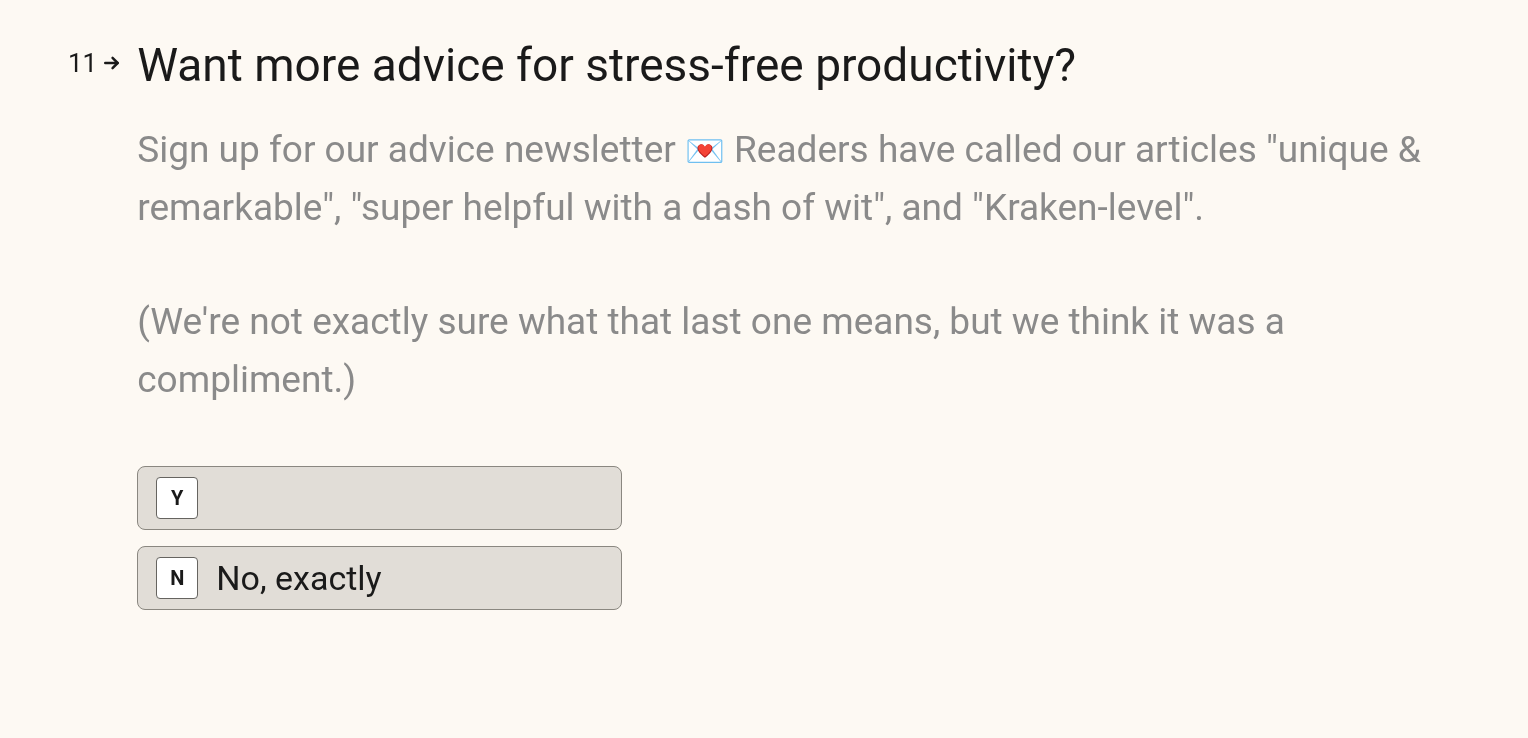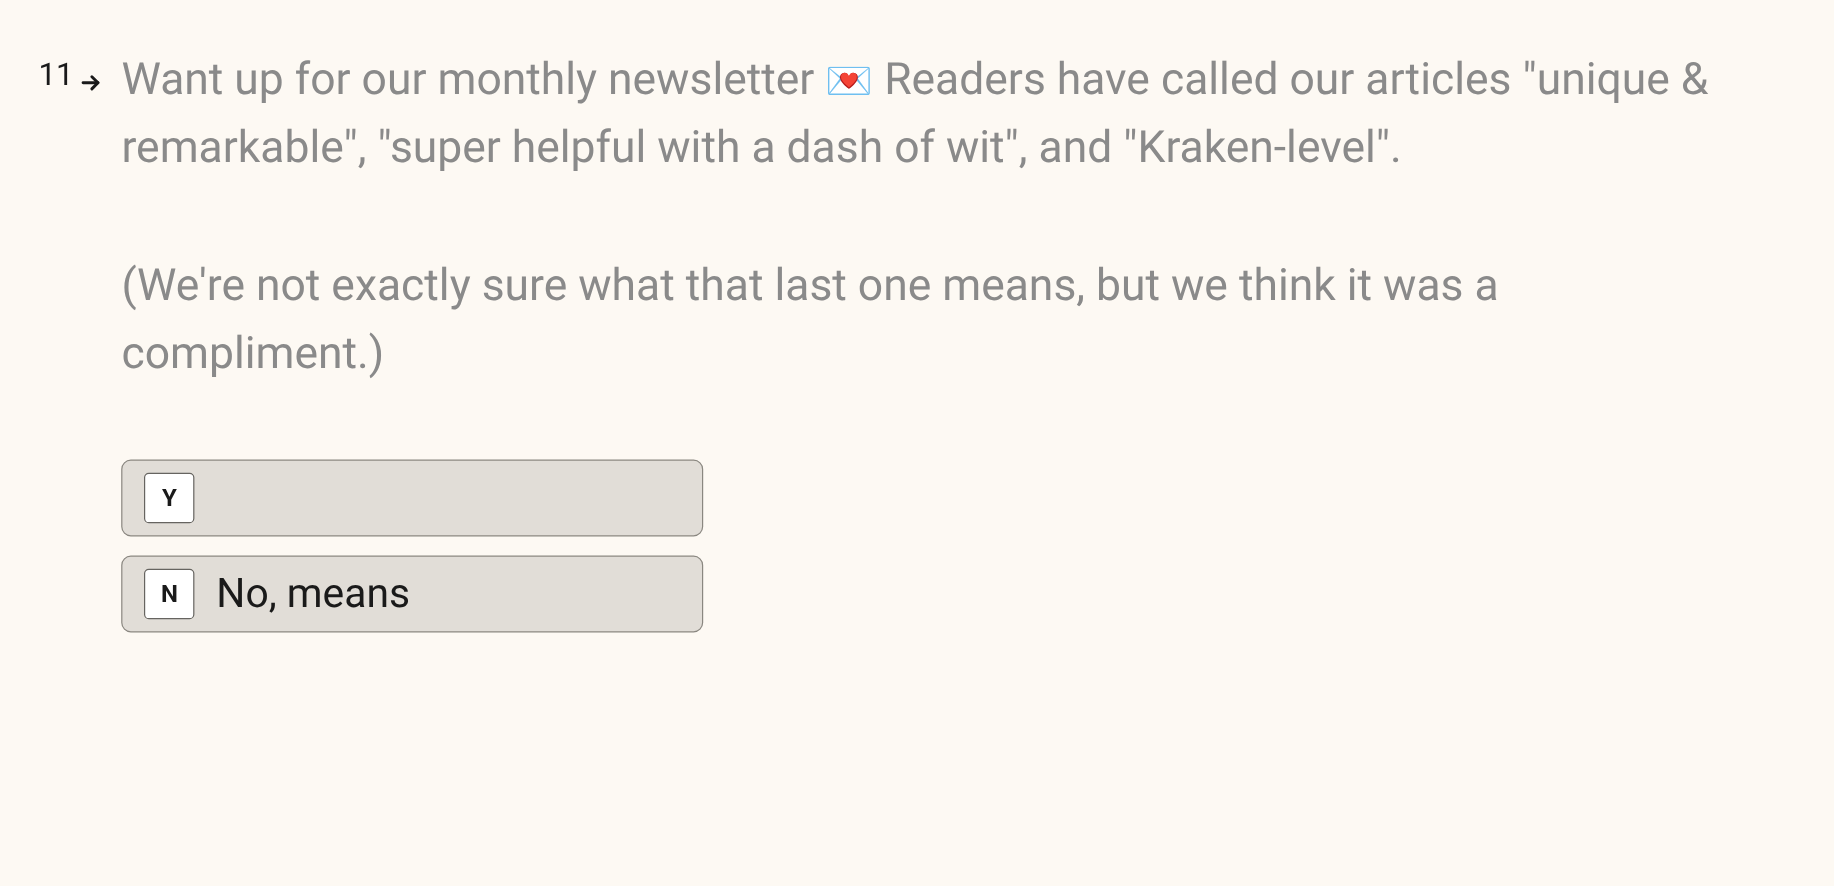--- a/index.html
+++ b/index.html
@@ -15,25 +15,26 @@
       overflow: hidden;
     }
     .container {
       display: flex;
       align-items: flex-start;
       padding-top: 38px;
       padding-left: 32px;
     }
     .question-number-wrap {
       display: flex;
-      align-items: flex-end;
+      align-items: center;
       gap: 6px;
       padding-top: 10px;
       margin-right: 16px;
       flex-shrink: 0;
+      margin-left: 36px;
     }
     .question-number {
       font-size: 26px;
       font-weight: 400;
       color: #1a1a1a;
     }
     .arrow-icon {
       width: 18px;
       height: 18px;
       display: flex;
@@ -111,30 +112,31 @@
     <span class="question-number">11</span>
     <span class="arrow-icon">
       <svg viewBox="0 0 16 16" fill="none" stroke="#1a1a1a" stroke-width="2.2" stroke-linecap="round" stroke-linejoin="round">
         <path d="M2 8 L13 8"></path>
         <path d="M8.5 3.5 L13 8 L8.5 12.5"></path>
       </svg>
     </span>
   </div>
 
   <div class="content">
+    <h1 class="question-title">Want more advice for stress-free productivity?</h1>
 
     <p class="description">
-      <span>Want up for our monthly newsletter </span><span class="emoji">💌</span><span> Readers have called our articles "unique &amp; remarkable", "super helpful with a dash of wit", and "Kraken-level".</span>
+      <span>Sign up for our advice newsletter </span><span class="emoji">💌</span><span> Readers have called our articles "unique &amp; remarkable", "super helpful with a dash of wit", and "Kraken-level".</span>
       <br><br>
       <span>(We're not exactly sure what that last one means, but we think it was a compliment.)</span>
     </p>
 
     <div class="options">
       <button class="option-button">
         <span class="key-badge">Y</span>
       </button>
       <button class="option-button">
         <span class="key-badge">N</span>
-        <span class="option-label">No, means</span>
+        <span class="option-label">No, exactly</span>
       </button>
     </div>
   </div>
 </div>
 
 </body></html>

